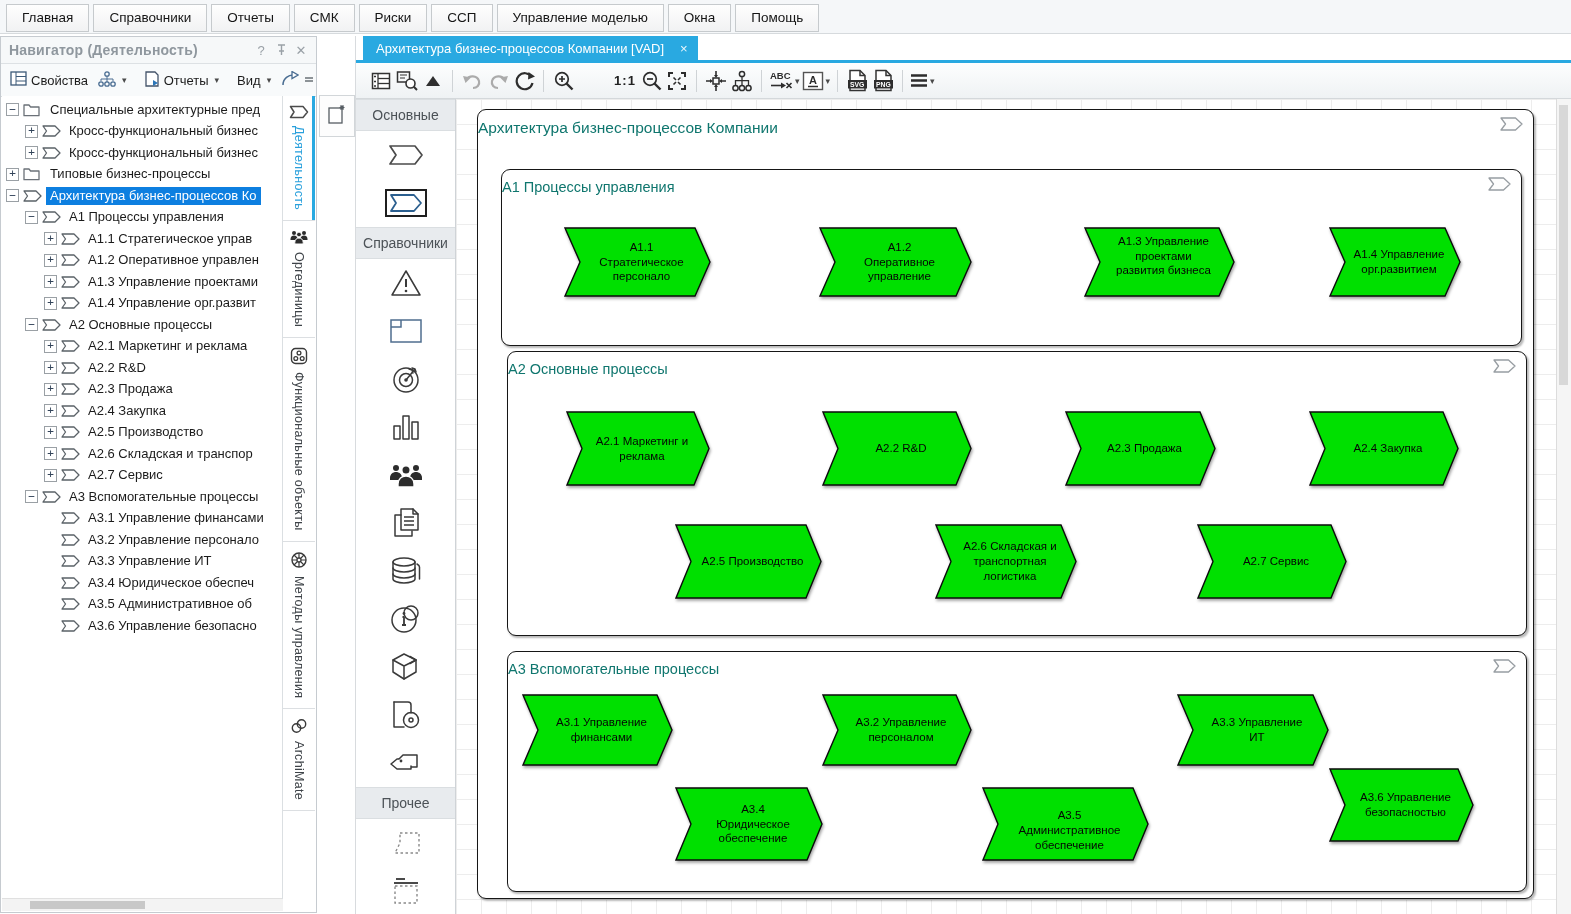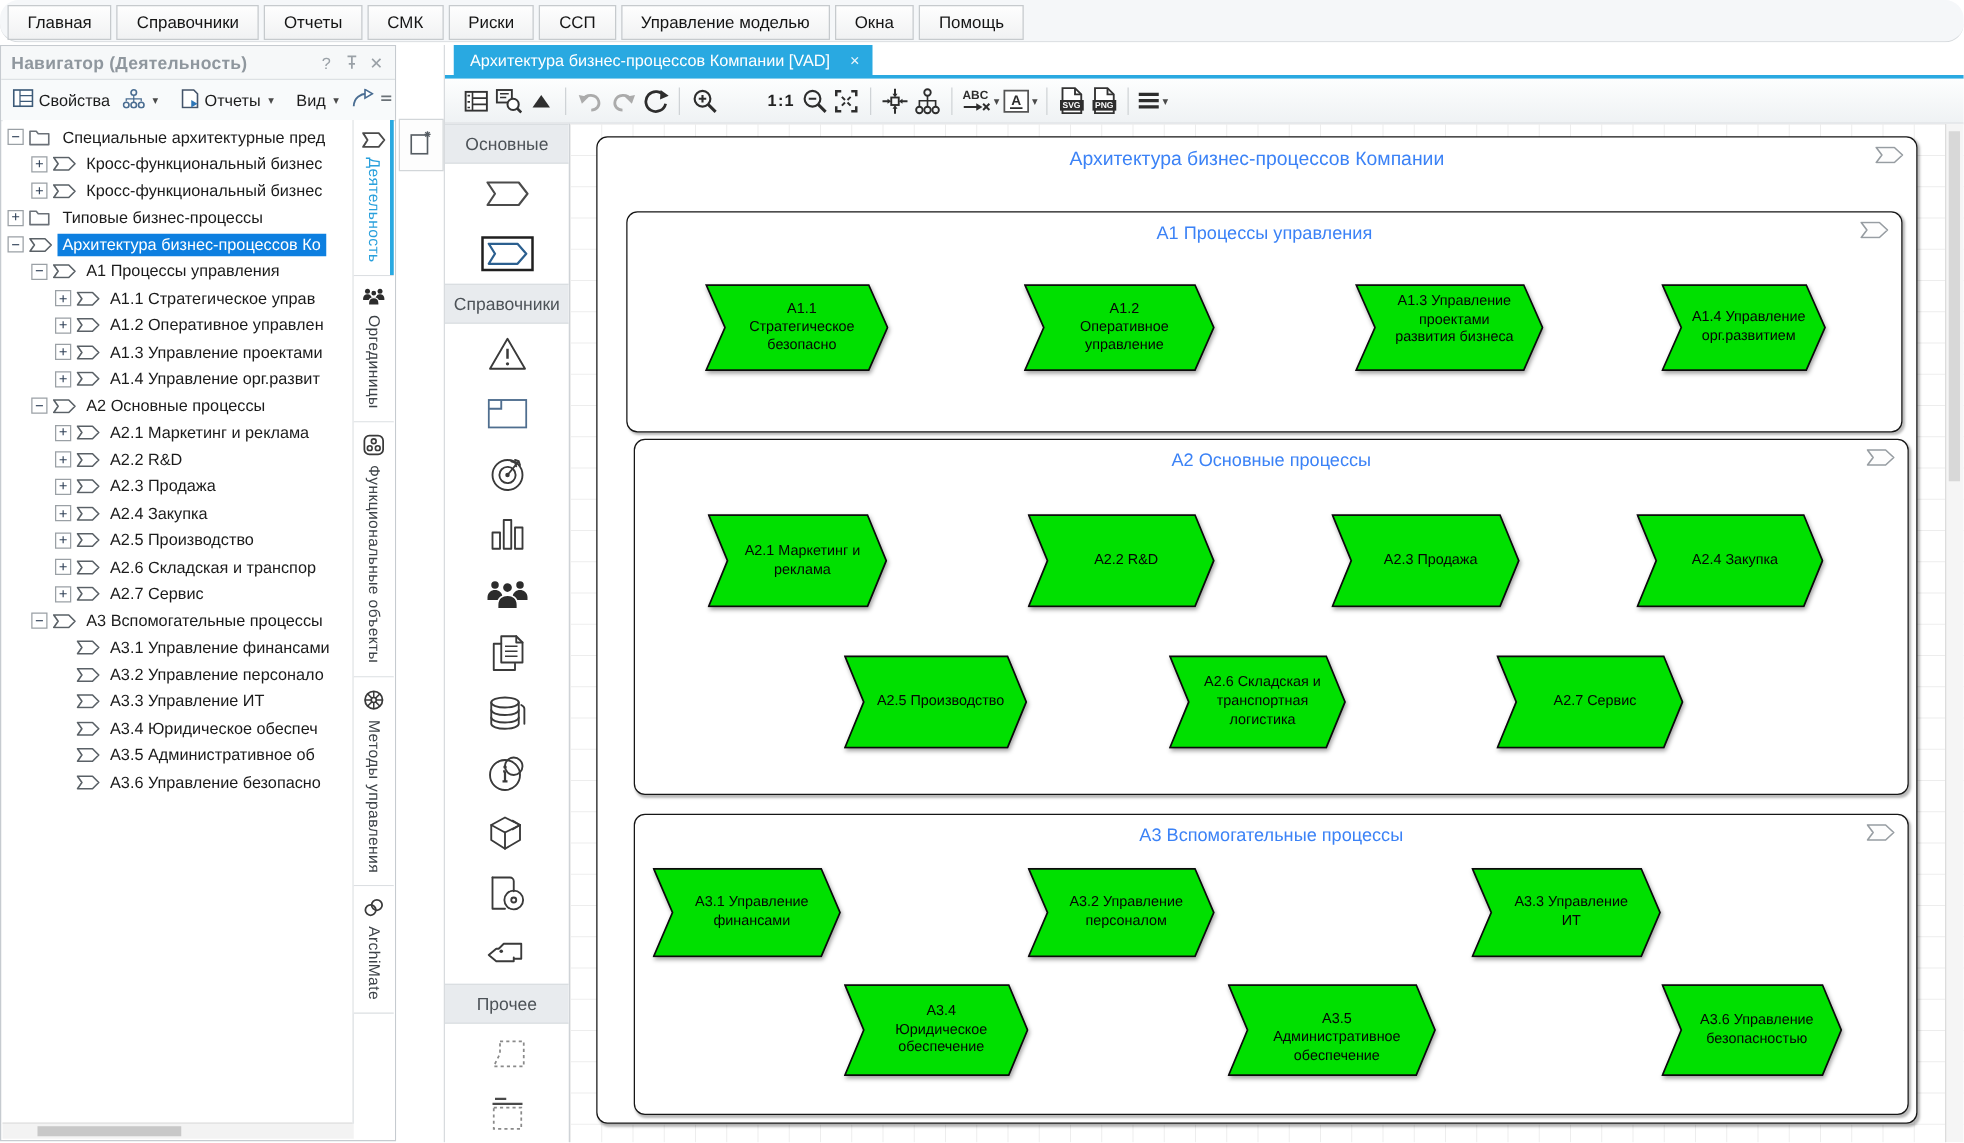--- a/index.html
+++ b/index.html
@@ -1,20 +1,20 @@
 <!DOCTYPE html>
 <html><head>
 <meta charset="utf-8">
 <style>
   html,body{margin:0;padding:0;}
   body{width:1571px;height:914px;overflow:hidden;position:relative;background:#fff;
        font-family:"Liberation Sans",sans-serif;-webkit-font-smoothing:antialiased;}
   
   .menubar{position:absolute;left:0;top:0;width:100%;height:34px;background:#f5f7f9;
-           border-bottom:1px solid #d6dadd;box-sizing:border-box;padding:4px 0 0 6px;white-space:nowrap;border-radius:15px;}
+           border-bottom:1px solid #d6dadd;box-sizing:border-box;padding:4px 0 0 6px;white-space:nowrap;}
   .menu-btn{display:inline-block;margin-right:4px;padding:5px 15px 6px;border:1px solid #c6cacd;
             background:linear-gradient(#fefefe,#f1f2f3);font-size:13.5px;color:#151515;cursor:default;}
   
   .navigator{position:absolute;left:0;top:36px;width:317px;height:877px;border:1px solid #c6cbd0;
              box-sizing:border-box;background:#fff;}
   .nav-title{height:26px;display:flex;align-items:center;background:#f6f8f9;border-bottom:1px solid #dde1e4;
              padding:0 6px 0 8px;}
   .nav-title-text{flex:1;font-size:14px;color:#8f979e;font-weight:bold;letter-spacing:.2px;
                   white-space:nowrap;overflow:hidden;}
   .nav-title .tbtn{width:18px;height:18px;display:flex;align-items:center;justify-content:center;
@@ -68,21 +68,21 @@
   .pal-item{height:48px;display:flex;align-items:center;justify-content:center;}
   .pal-item .wrap{display:flex;align-items:center;justify-content:center;padding:2px;}
   .pal-item.selected .wrap{border:2px solid #1f1f1f;background:#fff;}
   .canvas{flex:1;position:relative;background-color:#fff;
           background-image:linear-gradient(#ededed 1px,transparent 1px),linear-gradient(90deg,#ededed 1px,transparent 1px);
           background-size:25px 25px;overflow:hidden;}
   .vscroll{position:absolute;right:0;top:0;bottom:0;width:14px;background:#f5f5f5;border-left:1px solid #dcdcdc;}
   .vscroll .thumb{position:absolute;left:2px;top:6px;width:9px;height:280px;background:#d8d8d8;}
   .frame{position:absolute;background:#fff;border:1.6px solid #161616;border-radius:9px;
          box-shadow:1.5px 2px 2px rgba(0,0,0,.28);box-sizing:border-box;}
-  .frame-title{text-align:center;color:#3b82f6;padding-top:9px;}
+  .frame-title{text-align:left;color:#0f766e;padding-top:9px;}
   .frame-title.big{font-size:15.5px;}
   .frame-title.grp{font-size:14.5px;}
   .frame-marker{position:absolute;right:10px;top:7px;line-height:0;}
   .vad{position:absolute;line-height:0;}
   .vad svg{filter:drop-shadow(1.5px 2px 1.5px rgba(0,0,0,.38));}
   .vad-label{position:absolute;left:0;top:0;right:0;bottom:0;display:flex;align-items:center;justify-content:center;
              text-align:center;font-size:11.5px;line-height:1.3;color:#050505;padding:0 12px 0 20px;
              white-space:pre-line;box-sizing:border-box;}
 </style>
 </head>
@@ -782,21 +782,21 @@
           <span class="frame-marker" style="display: inline-flex; line-height: 0;">
             <svg width="23" height="14" viewBox="0 0 23 14">
               <polygon points="1,1 15.5,1 22,7 15.5,13 1,13 5.5,7" fill="#fdfdfd" stroke="#979da2" stroke-width="1.3" stroke-linejoin="round"></polygon>
             </svg>
           </span>
         </div>
         <div class="vad" style="left: 108px; top: 128px; width: 147px; height: 70px;"><svg width="147" height="70" viewBox="0 0 147 70">
             <polygon points="1,1 131,1 146,35 131,69 1,69 16,35" fill="#00e000" stroke="#0b0b0b" stroke-width="1.4"></polygon>
           </svg><span class="vad-label">А1.1
 Стратегическое
-безопасно</span></div>
+персонало</span></div>
         <div class="vad" style="left: 363px; top: 128px; width: 153px; height: 70px;"><svg width="153" height="70" viewBox="0 0 153 70">
             <polygon points="1,1 137,1 152,35 137,69 1,69 16,35" fill="#00e000" stroke="#0b0b0b" stroke-width="1.4"></polygon>
           </svg><span class="vad-label">А1.2
 Оперативное
 управление</span></div>
         <div class="vad" style="left: 628px; top: 128px; width: 151px; height: 58px;"><svg width="151" height="70" viewBox="0 0 151 70">
             <polygon points="1,1 135,1 150,35 135,69 1,69 16,35" fill="#00e000" stroke="#0b0b0b" stroke-width="1.4"></polygon>
           </svg><span class="vad-label">А1.3 Управление
 проектами
 развития бизнеса</span></div>
@@ -843,19 +843,19 @@
         <div class="vad" style="left: 219px; top: 688px; width: 148px; height: 74px;"><svg width="148" height="74" viewBox="0 0 148 74">
             <polygon points="1,1 132,1 147,37 132,73 1,73 16,37" fill="#00e000" stroke="#0b0b0b" stroke-width="1.4"></polygon>
           </svg><span class="vad-label">А3.4
 Юридическое
 обеспечение</span></div>
         <div class="vad" style="left: 526px; top: 688px; width: 167px; height: 87px;"><svg width="167" height="74" viewBox="0 0 167 74">
             <polygon points="1,1 151,1 166,37 151,73 1,73 16,37" fill="#00e000" stroke="#0b0b0b" stroke-width="1.4"></polygon>
           </svg><span class="vad-label">А3.5
 Административное
 обеспечение</span></div>
-        <div class="vad" style="left: 873px; top: 688px; width: 145px; height: 74px;"><svg width="145" height="74" viewBox="0 0 145 74">
+        <div class="vad" style="left: 873px; top: 669px; width: 145px; height: 74px;"><svg width="145" height="74" viewBox="0 0 145 74">
             <polygon points="1,1 129,1 144,37 129,73 1,73 16,37" fill="#00e000" stroke="#0b0b0b" stroke-width="1.4"></polygon>
           </svg><span class="vad-label">А3.6 Управление
 безопасностью</span></div>
       </div>
   </div>
 </div>
 
 </body></html>

